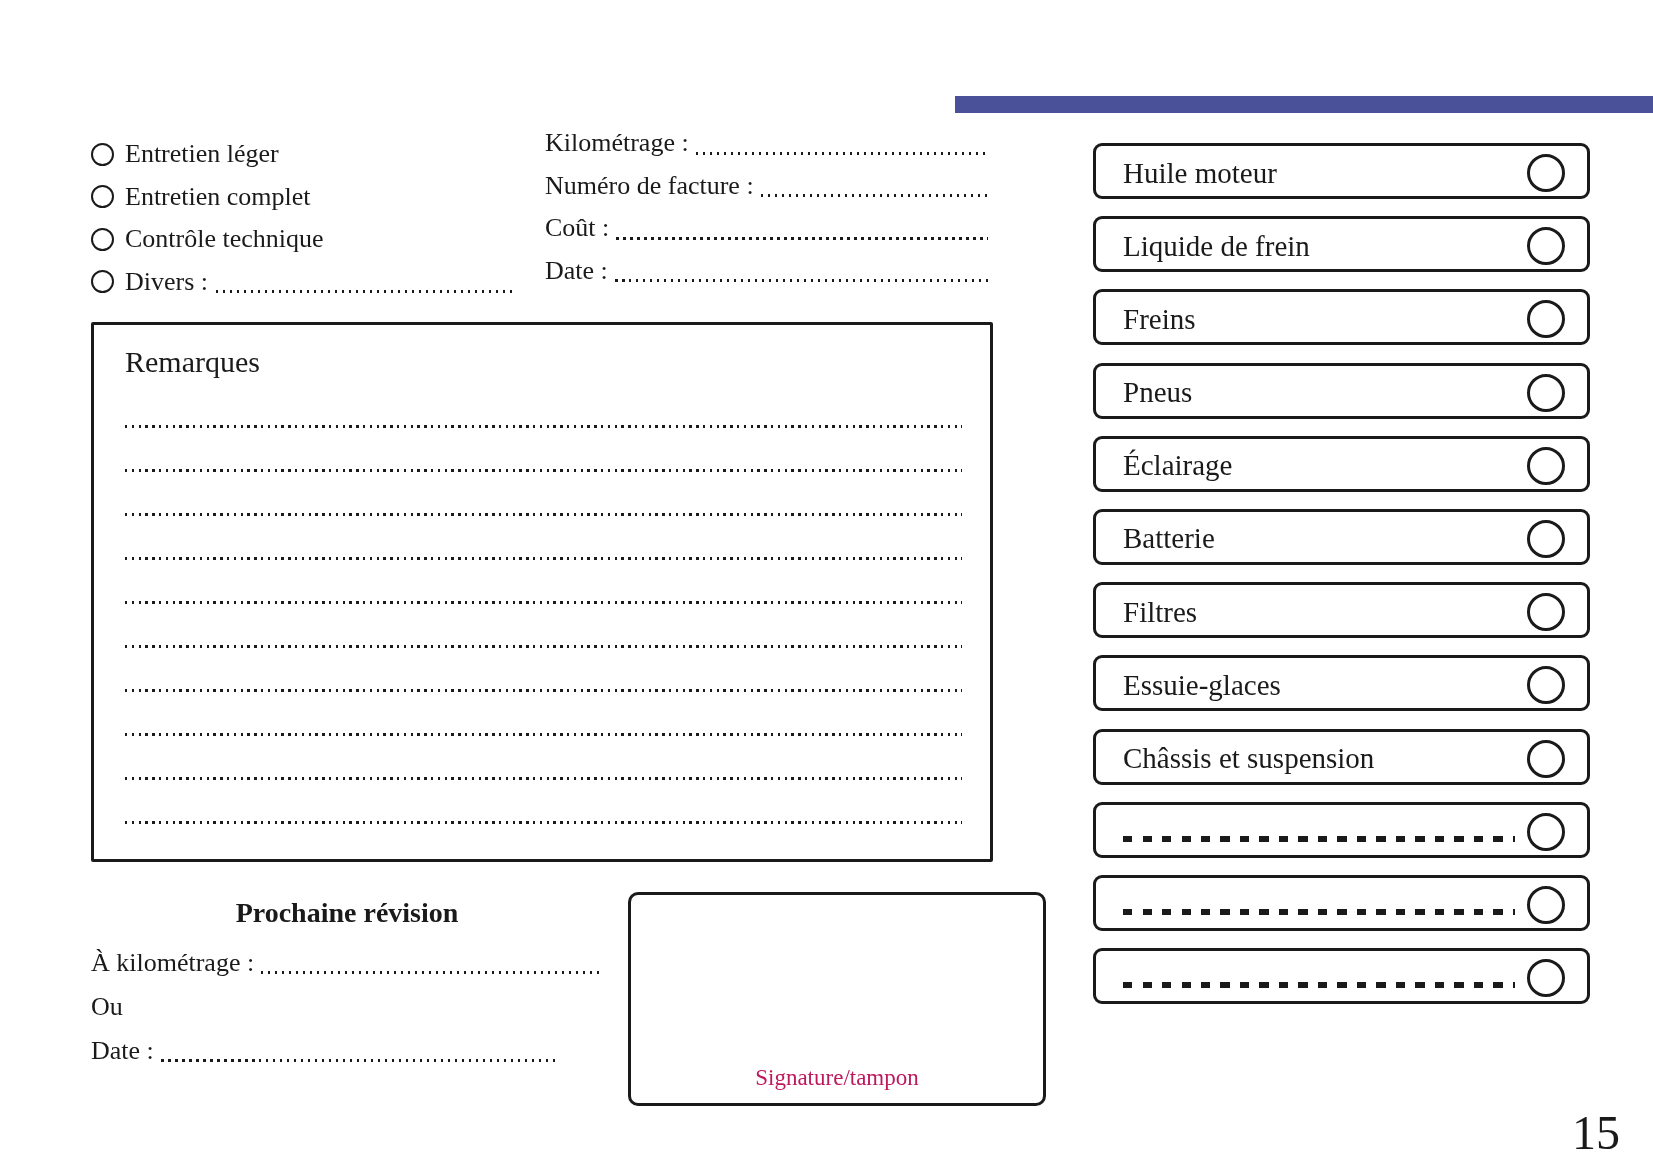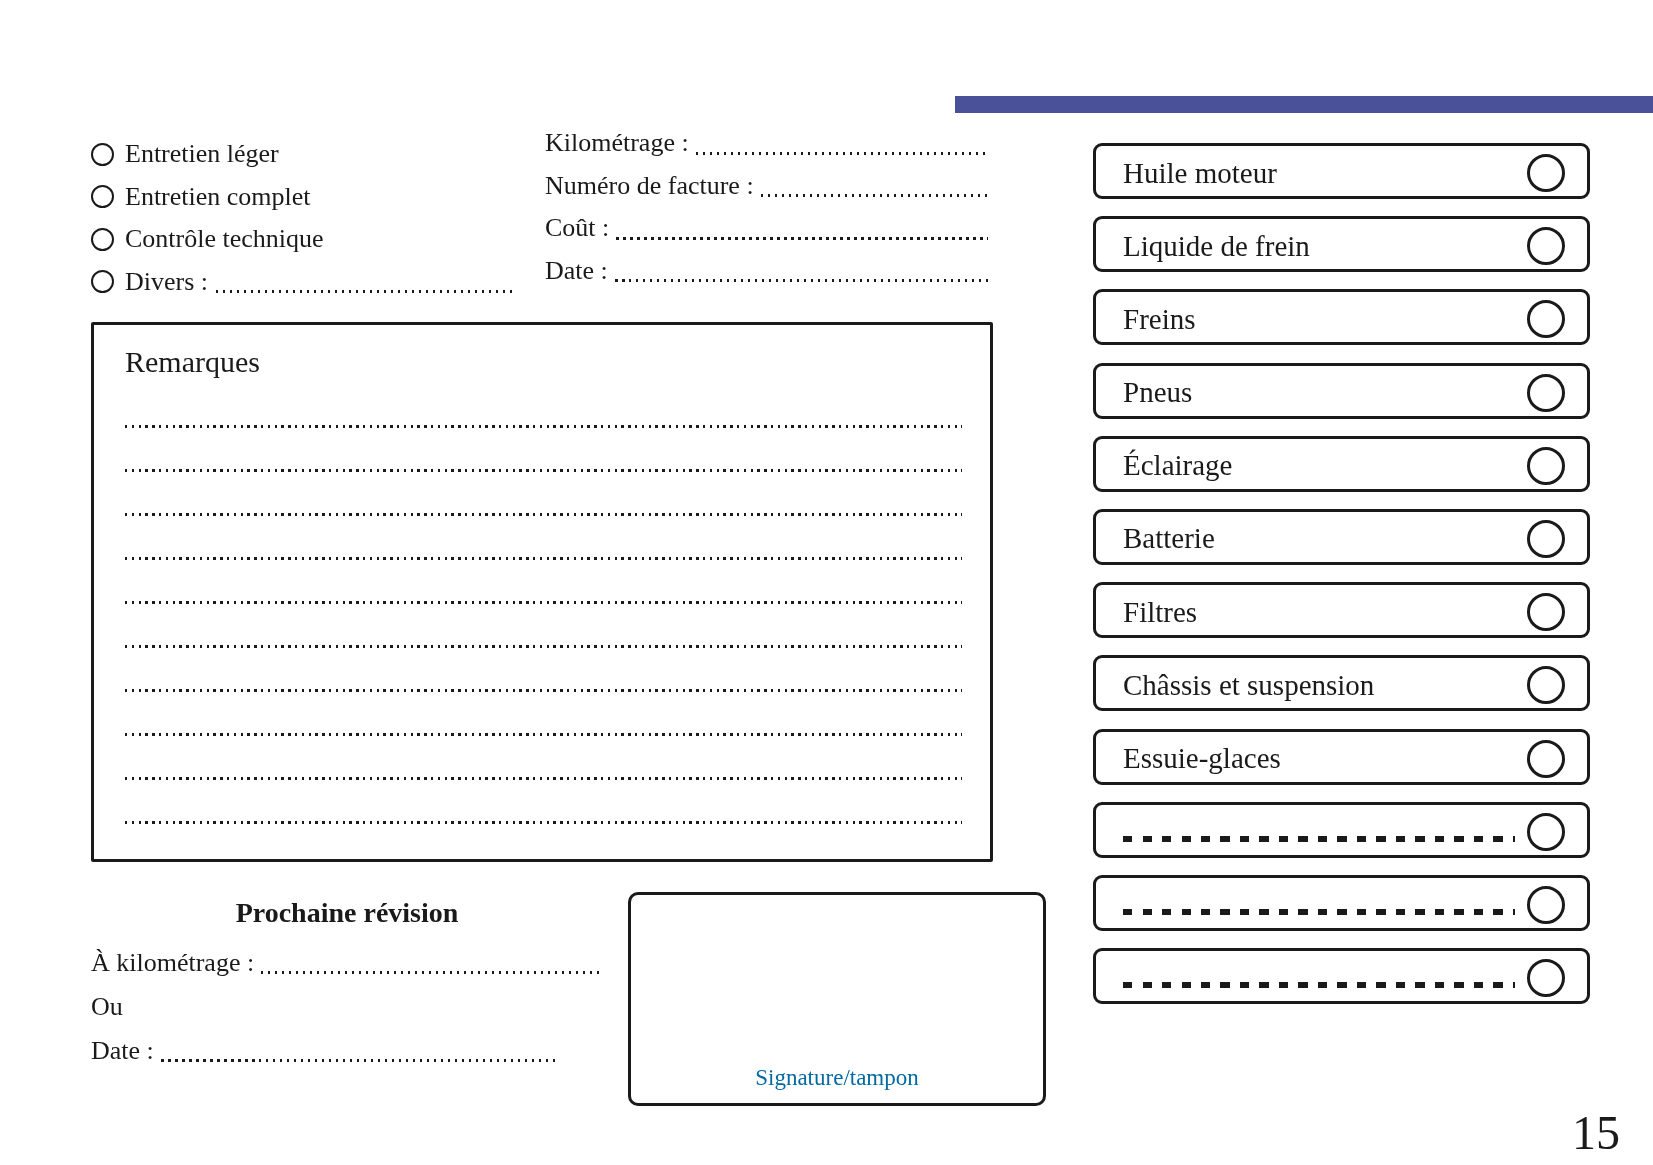--- a/index.html
+++ b/index.html
@@ -52,21 +52,21 @@
   .ns-label { font-size:26px; line-height:44px; white-space:nowrap; }
   .ns-row .leader { flex:1; align-self:flex-end; margin:0 0 11px 7px; }
   .ns-row.date-row .leader { flex:none; width:398px; }
 
   
   .signature-box {
     position:absolute; left:628px; top:892px; width:418px; height:214px;
     border:3px solid #1a1a1a; border-radius:10px; box-sizing:border-box; background:#fff;
     display:flex; align-items:flex-end; justify-content:center;
   }
-  .signature-hint { color:#0369a1; font-size:23px; margin-bottom:12px; }
+  .signature-hint { color:#be185d; font-size:23px; margin-bottom:12px; }
 
   
   .checklist {
     position:absolute; left:1093px; top:143px; width:497px;
     display:flex; flex-direction:column; gap:17.2px;
   }
   .check-box {
     height:56px; box-sizing:border-box; background:#fff;
     border:3px solid #1a1a1a; border-radius:9px;
     display:flex; align-items:center; padding:4px 22px 0 27px;
@@ -187,28 +187,28 @@
     </div>
     <div class="check-box">
       <span class="check-label">Batterie</span>
       <span class="check-circle"></span>
     </div>
     <div class="check-box">
       <span class="check-label">Filtres</span>
       <span class="check-circle"></span>
     </div>
     <div class="check-box">
+      <span class="check-label">Essuie-glaces</span>
+      <span class="check-circle"></span>
+    </div>
+    <div class="check-box">
       <span class="check-label">Châssis et suspension</span>
       <span class="check-circle"></span>
     </div>
     <div class="check-box">
-      <span class="check-label">Essuie-glaces</span>
-      <span class="check-circle"></span>
-    </div>
-    <div class="check-box">
       <span class="check-dots"></span>
       <span class="check-circle"></span>
     </div>
     <div class="check-box">
       <span class="check-dots"></span>
       <span class="check-circle"></span>
     </div>
     <div class="check-box">
       <span class="check-dots"></span>
       <span class="check-circle"></span>

